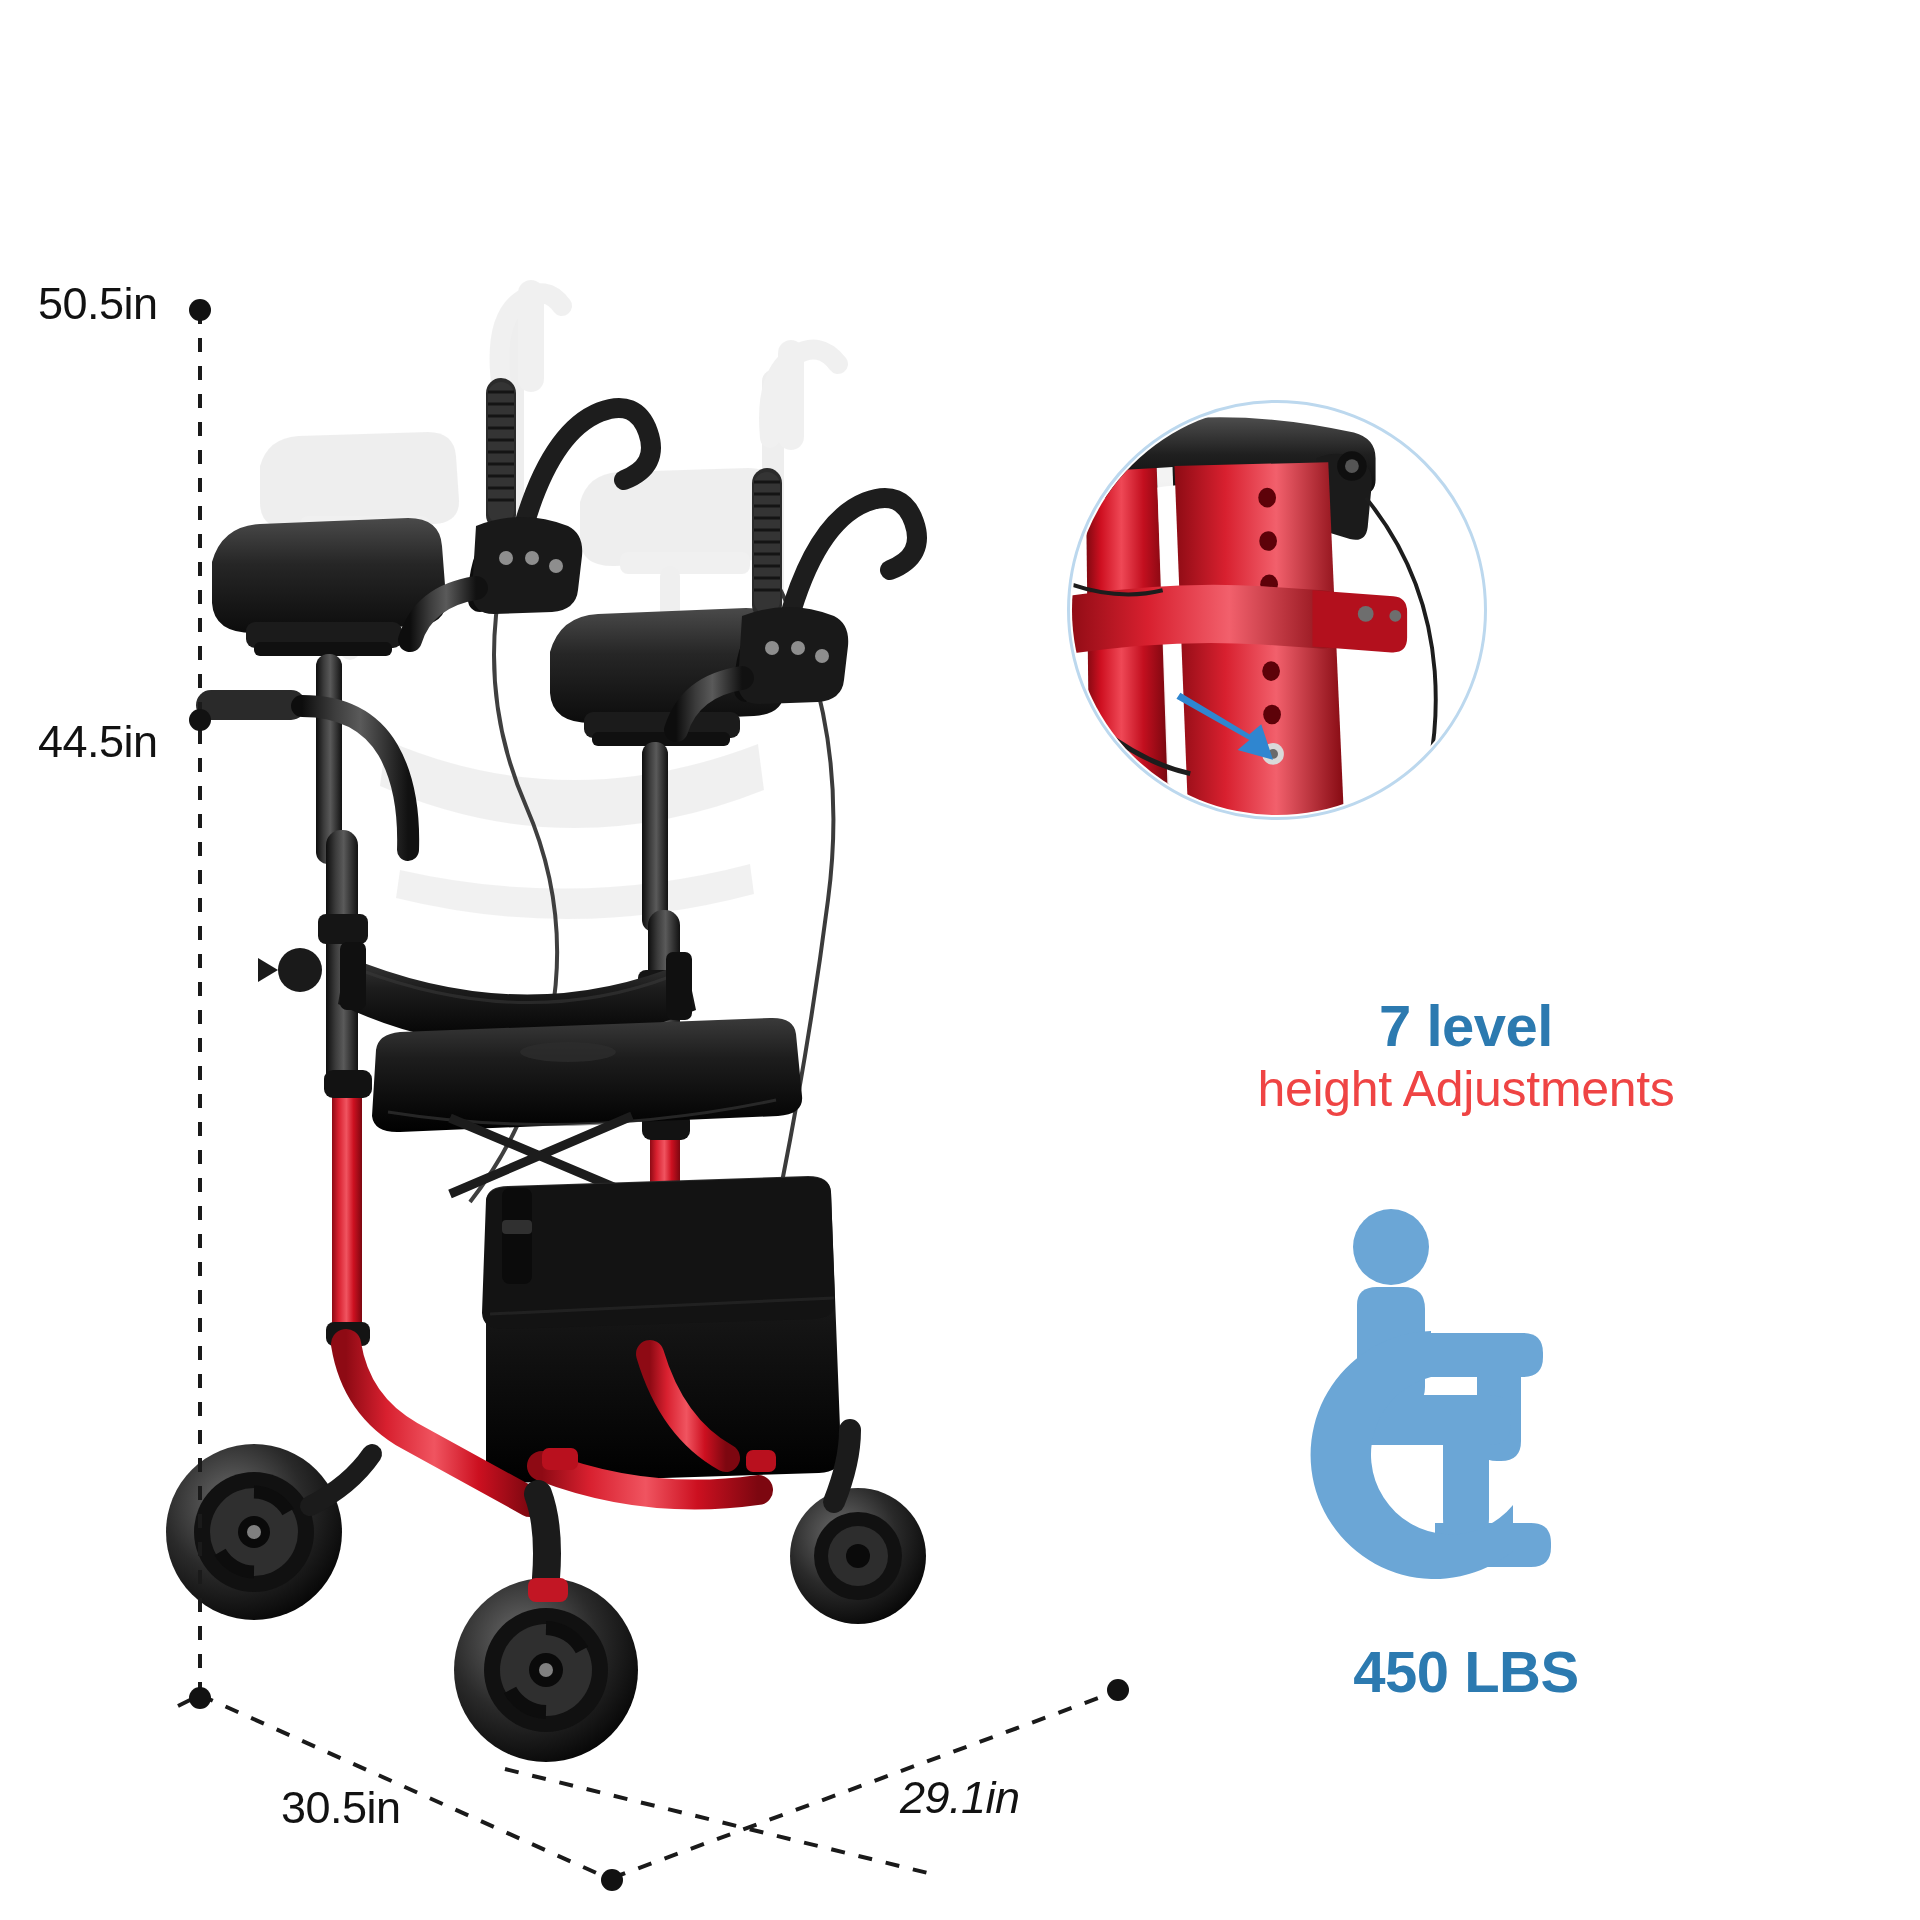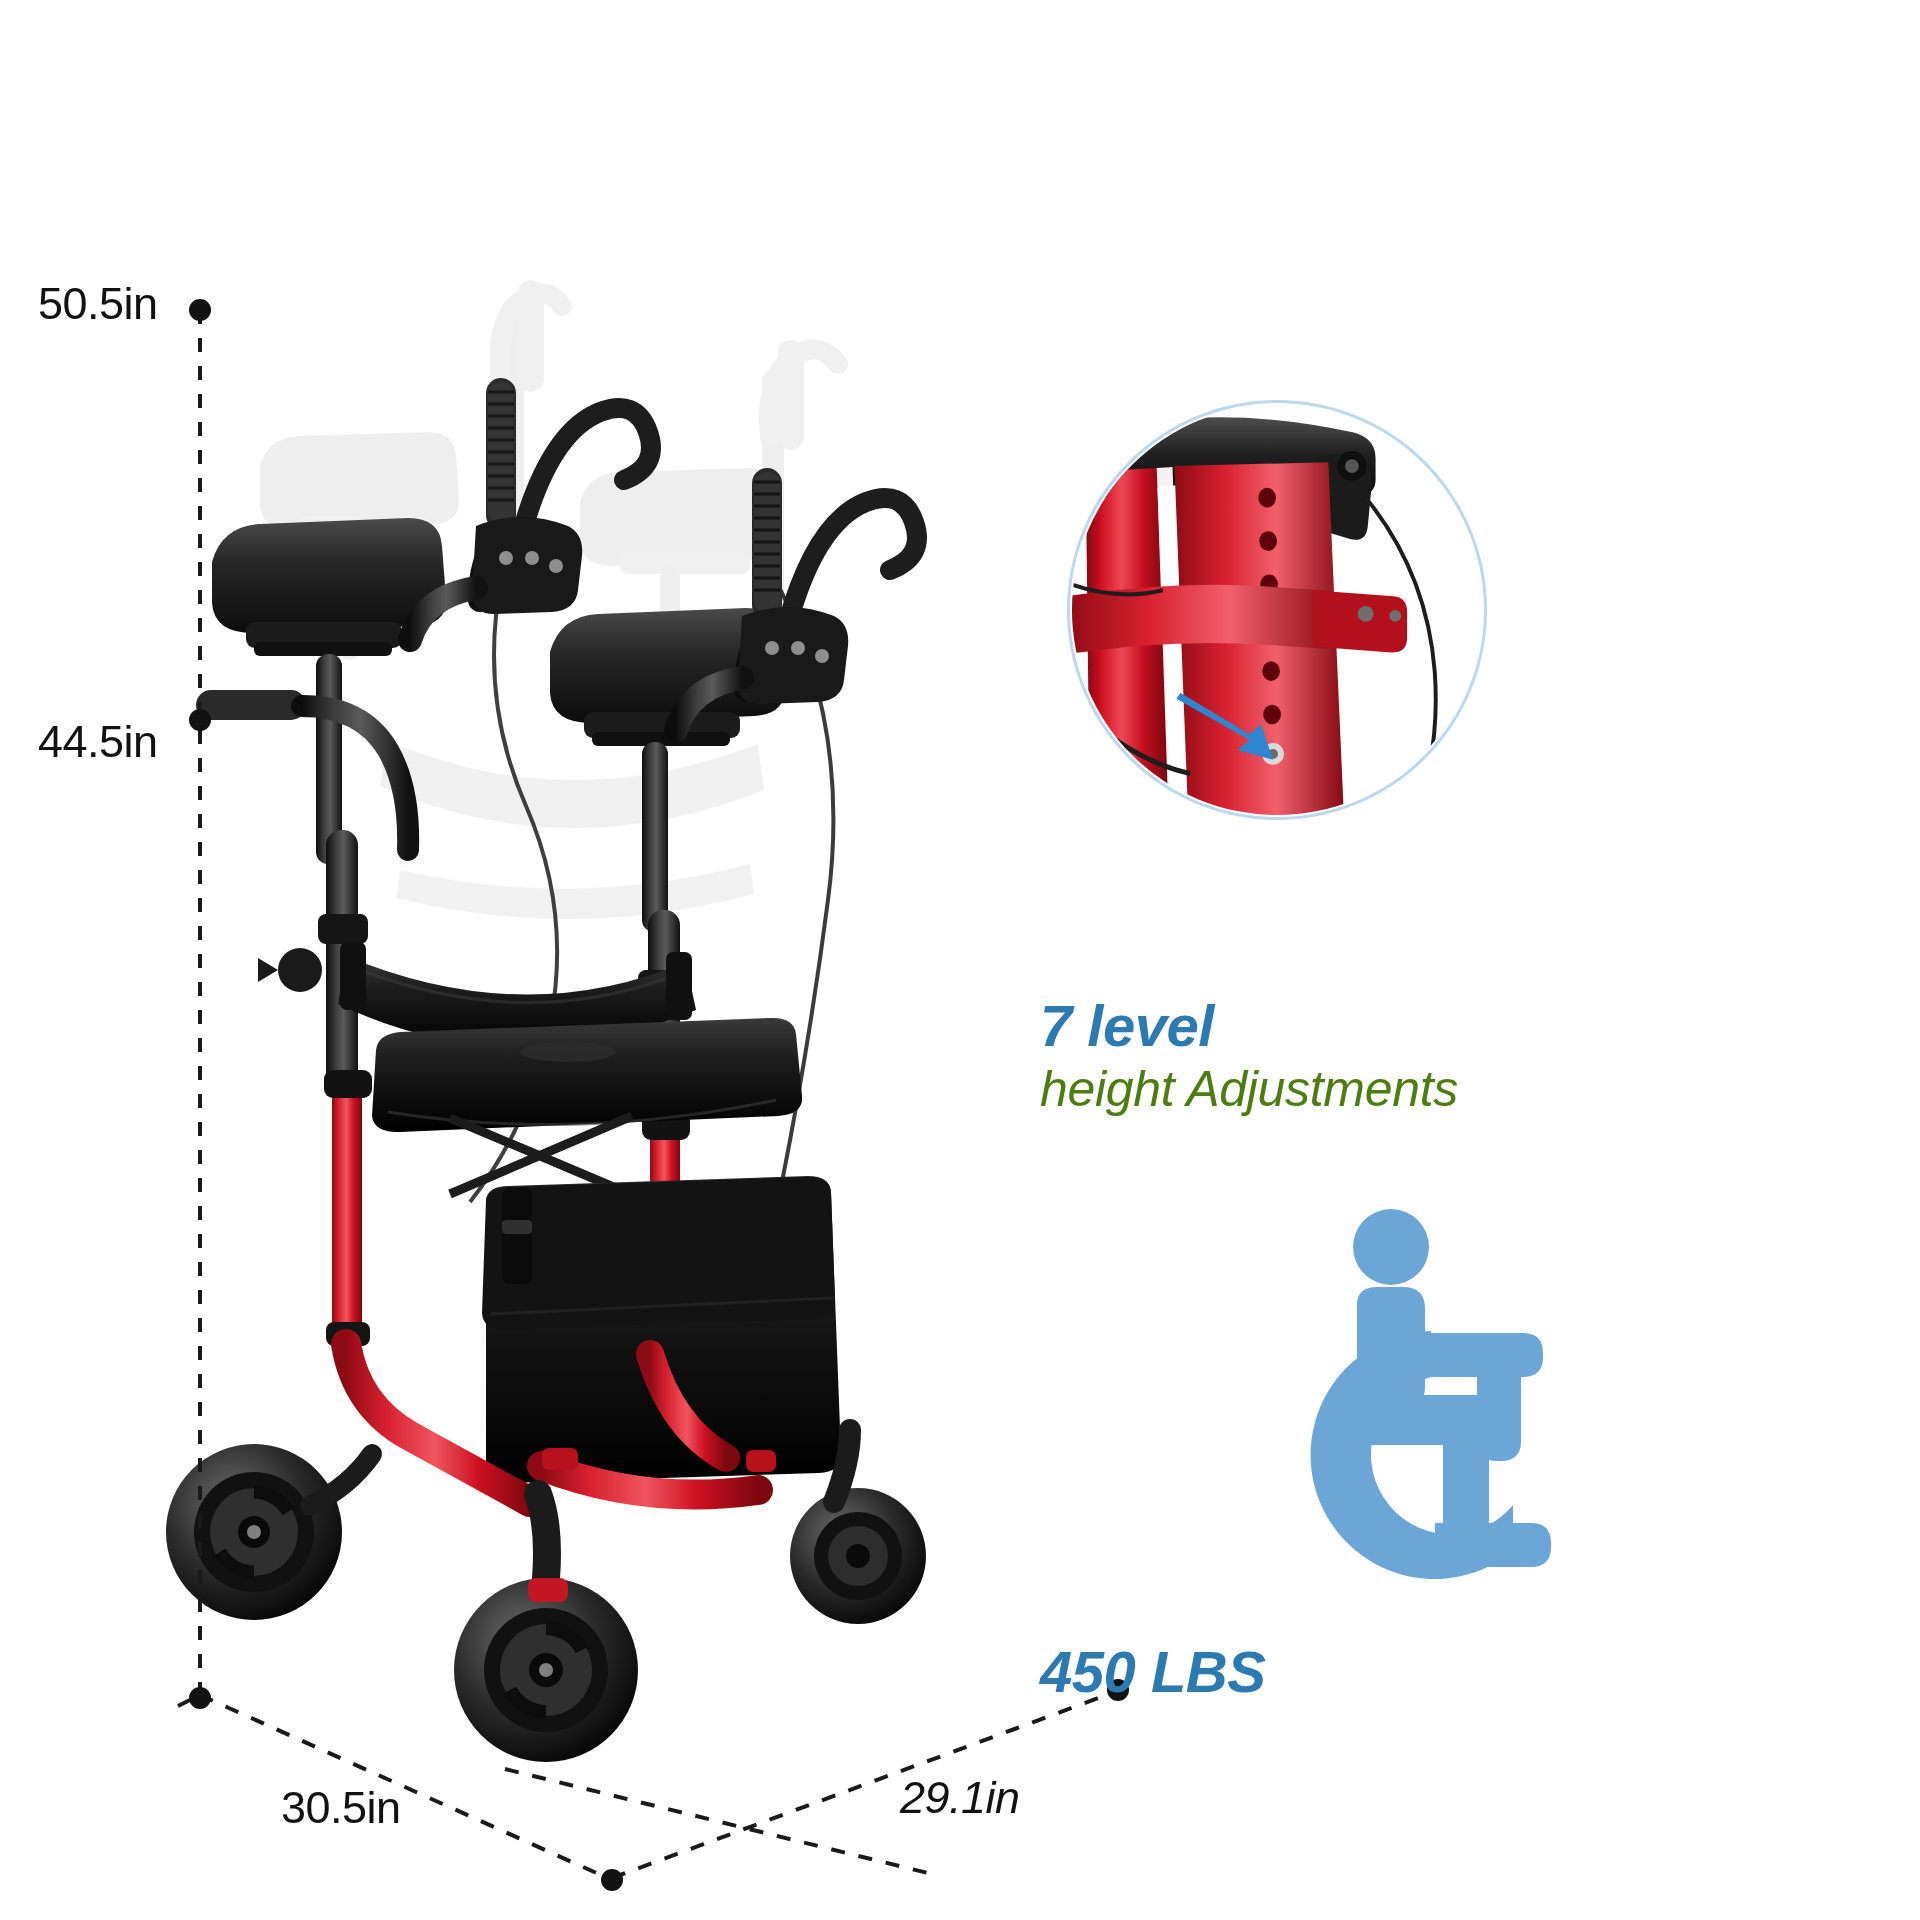--- a/index.html
+++ b/index.html
@@ -35,35 +35,35 @@
   #detail-circle {
     position:absolute;
     left:1067px; top:400px;
     width:420px; height:420px;
     border-radius:50%;
     border:3px solid #bcd8ee;
     overflow:hidden;
     background:#ffffff;
   }
 
-  .feature-text { position:absolute; width:760px; text-align:left; left:1040px;font-style:italic; }
+  .feature-text { position:absolute; width:760px; text-align:center; left:1086px; }
   .feature-big {
     font-family:"Liberation Sans", sans-serif;
     font-weight:bold;
     font-size:58px;
     color:#2c7ab0;
     line-height:1.12;
     letter-spacing:-0.5px;
     white-space:nowrap;
   }
   .feature-sub {
     font-family:"Liberation Sans", sans-serif;
     font-weight:400;
     font-size:50px;
-    color:#4d7c0f;
+    color:#ef4444;
     line-height:1.2;
     letter-spacing:-0.3px;
     white-space:nowrap;
   }
 
   #wheelchair-icon { position:absolute; left:1195px; top:1205px; width:380px; height:390px; }
 
   
   #product-stage { position:absolute; left:150px; top:270px; width:920px; height:1560px; }
   .svg-full { position:absolute; left:0; top:0; width:100%; height:100%; }

